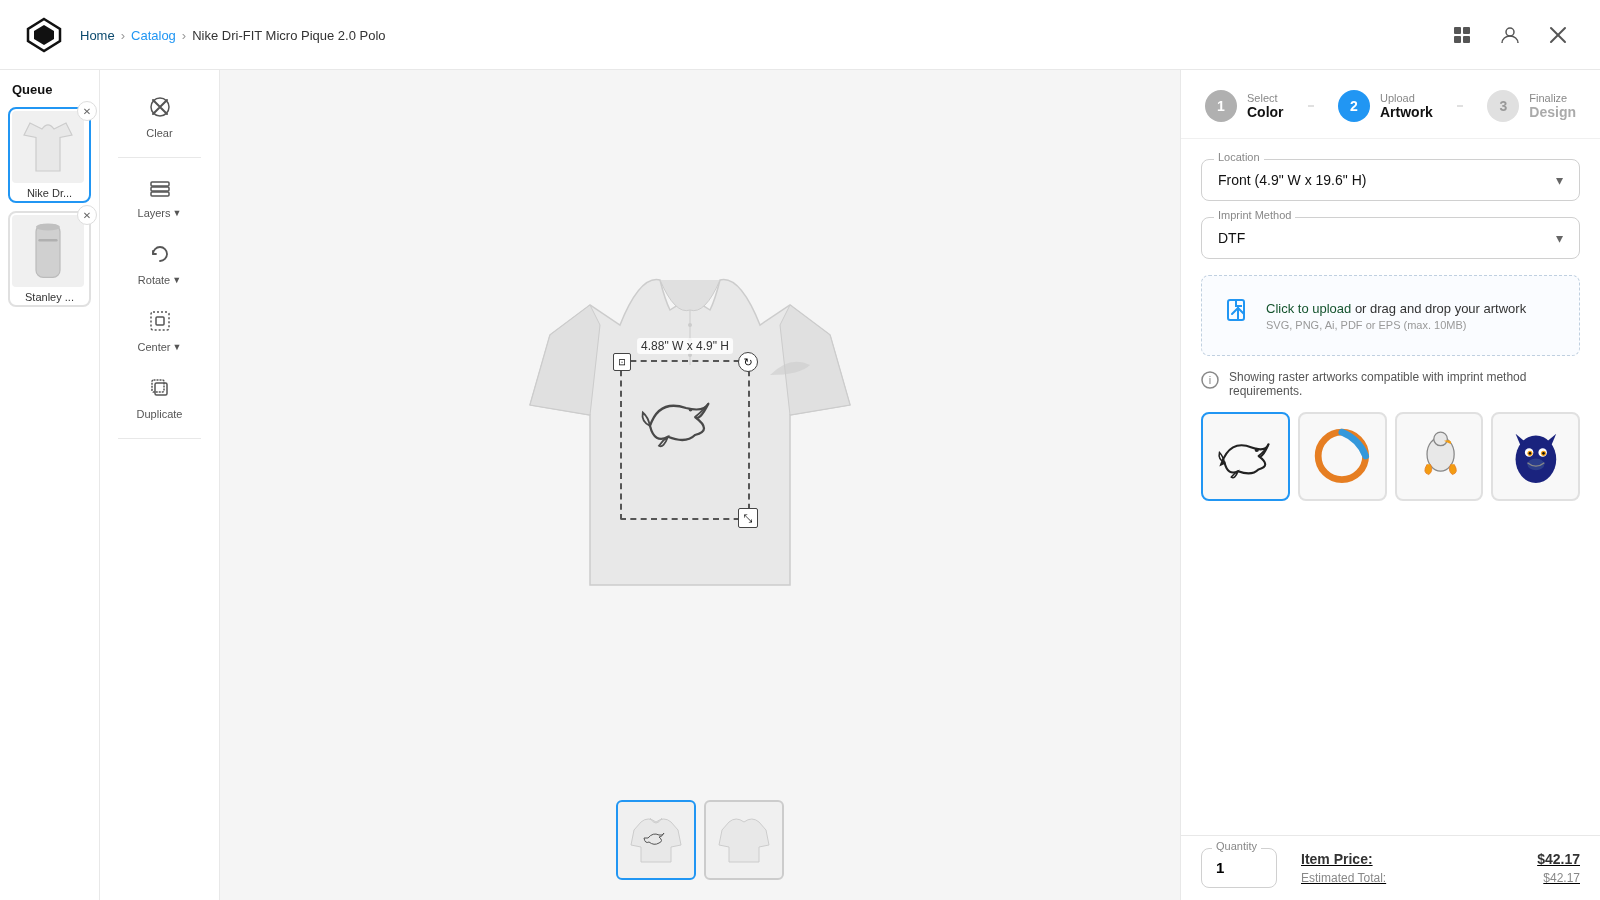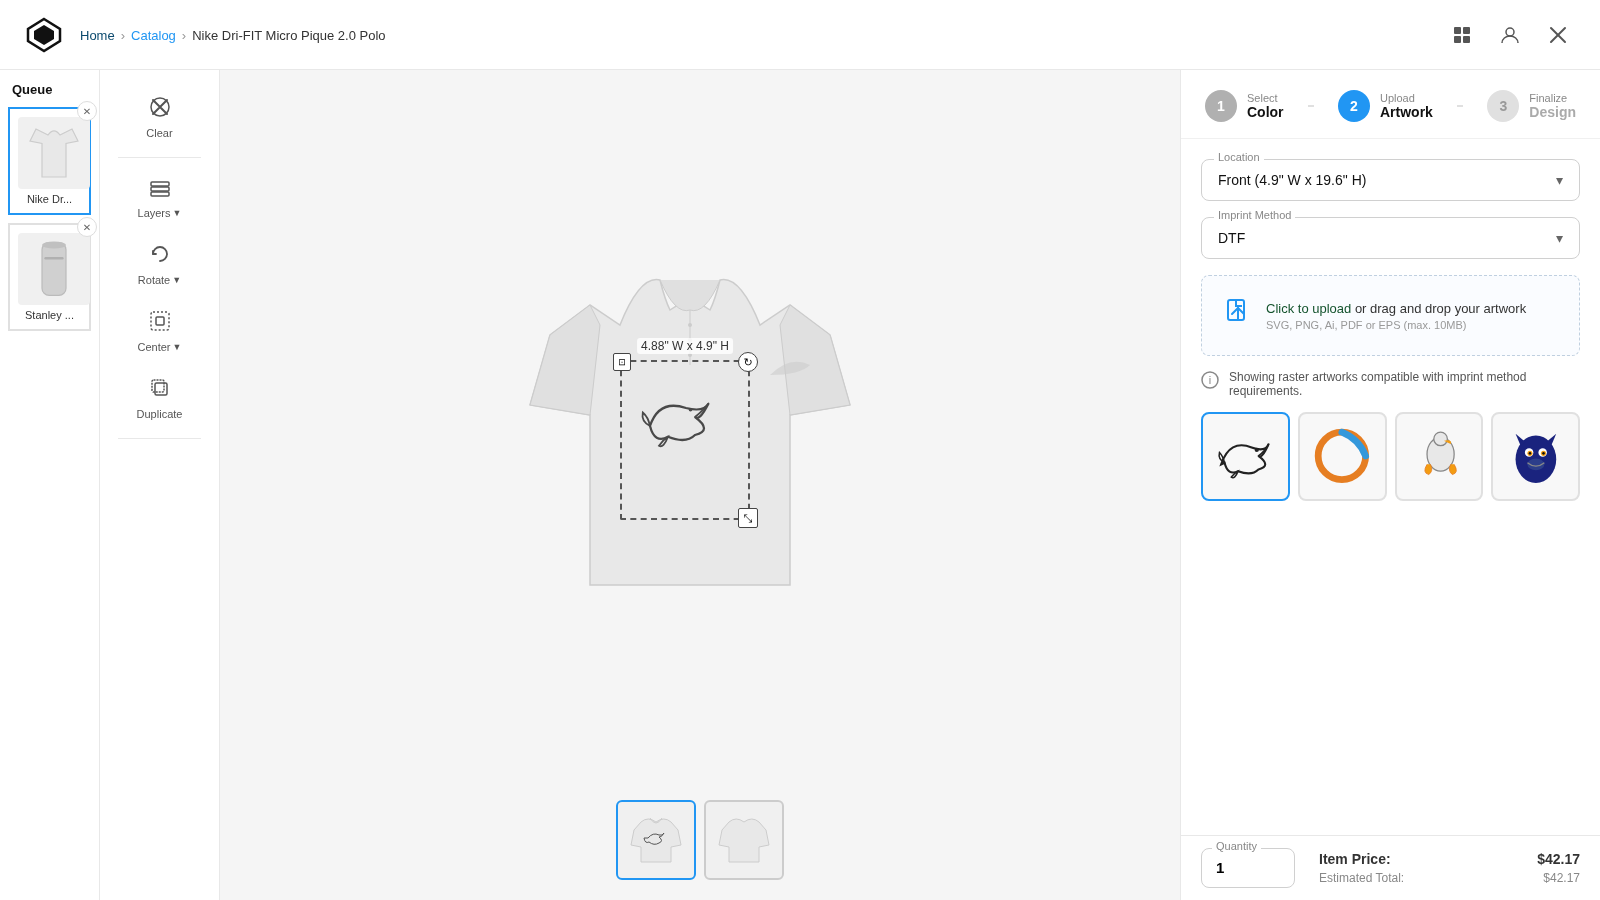--- a/index.html
+++ b/index.html
@@ -58,22 +58,22 @@
     }
     .queue-label { font-size: 13px; font-weight: 700; color: #111; margin-bottom: 10px; padding: 0 4px; }
     .queue-item {
       position: relative;
       margin-bottom: 8px;
       border-radius: 8px;
       overflow: visible;
     }
     .queue-item-inner {
       border: 2px solid #2196f3;
-      border-radius: 0;
-      padding: 8px;
+      border-radius: 8px;
+      padding: 2px;
       background: #fff;
       cursor: pointer;
     }
     .queue-item-inner.inactive { border-color: #e0e0e0; }
     .queue-item-img {
       width: 72px; height: 72px;
       background: #f0f0f0;
       border-radius: 4px;
       display: flex; align-items: center; justify-content: center;
       overflow: hidden;
@@ -235,31 +235,31 @@
     .artwork-thumb.selected { border-color: #2196f3; }
     .artwork-thumb svg, .artwork-thumb img { width: 80%; height: 80%; object-fit: contain; }
 
     
     .panel-bottom {
       padding: 12px 20px; border-top: 1px solid #e8e8e8;
       display: flex; align-items: center; gap: 24px;
     }
     .quantity-field {
       border: 1.5px solid #d0d0d0; border-radius: 8px; padding: 10px 14px;
-      position: relative; width: 94px;
+      position: relative; width: 76px;
     }
     .quantity-label-float {
       position: absolute; top: -9px; left: 10px;
       background: #fff; padding: 0 4px; font-size: 11px; color: #888;
     }
     .quantity-input {
       border: none; outline: none; font-size: 15px; font-weight: 600;
       width: 100%; background: transparent;
     }
-    .price-block { flex: 1; }
+    .price-block { flex: 1; text-decoration: underline; }
     .price-row { display: flex; justify-content: space-between; font-size: 14px; color: #333; }
     .price-row .label { font-weight: 600; }
     .price-row .value { font-weight: 700; }
     .estimated-row { display: flex; justify-content: space-between; font-size: 12px; color: #888; margin-top: 4px; }
 
     
     .polo-shirt { width: 340px; height: 380px; }
   </style>
 </head>
 <body>

